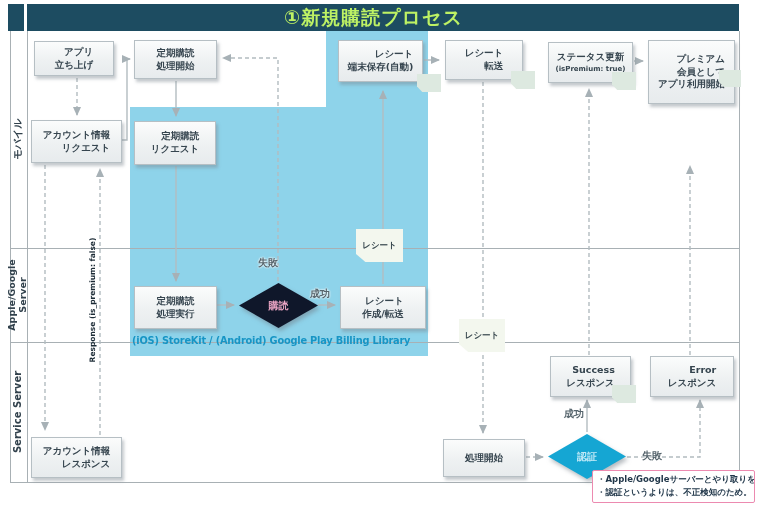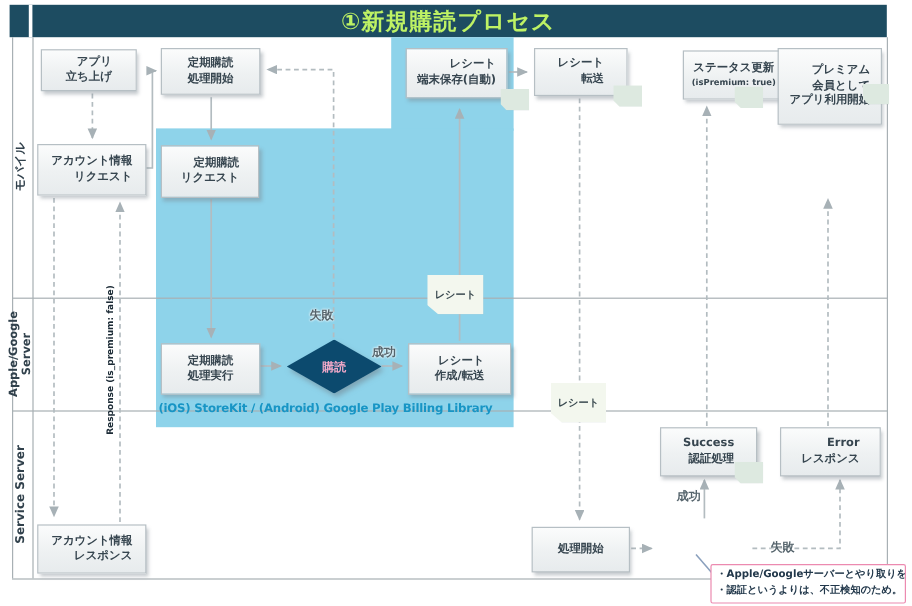--- a/index.html
+++ b/index.html
@@ -31,21 +31,21 @@
       border:1px solid #b6bfc4;box-shadow:2px 3px 3px rgba(125,135,145,.45);
       display:flex;flex-direction:column;align-items:center;justify-content:center;
       text-align:right;color:#36454f;font-weight:600;font-size:9.5px;line-height:1.32;
       white-space:pre-line;box-sizing:border-box;}
   .box .sub{font-size:7px;font-weight:bold;margin-top:1px;}
 
   
   .diamond{position:absolute;filter:drop-shadow(2px 3px 2px rgba(110,120,130,.5));}
   .diamond .shape{width:100%;height:100%;clip-path:polygon(50% 0,100% 50%,50% 100%,0 50%);
       display:flex;align-items:center;justify-content:center;font-size:10px;font-weight:bold;}
-  .d-pink .shape{background:#0c4a6e;color:#f0a8c8;}
+  .d-pink .shape{background:#0f172a;color:#f0a8c8;}
   .d-blue .shape{background:#15a6d3;color:#bde8f6;}
 
   
   .note{position:absolute;background:#f3f7ee;
       clip-path:polygon(0 0,100% 0,100% 100%,20% 100%,0 76%);
       display:flex;align-items:center;justify-content:center;
       font-size:8.5px;font-weight:600;color:#3a4a50;
       filter:drop-shadow(2px 2px 1px rgba(140,150,155,.5));}
   .noteicon{position:absolute;background:#dde9e0;
       clip-path:polygon(0 0,100% 0,100% 100%,22% 100%,0 70%);
@@ -128,21 +128,21 @@
   </svg>
 
   <div class="box" style="left:34px;top:41px;width:80px;height:35px;">アプリ
 立ち上げ</div>
   <div class="box" style="left:134px;top:40px;width:83px;height:39px;">定期購読
 処理開始</div>
   <div class="box" style="left:338px;top:40px;width:85px;height:42px;">レシート
 端末保存(自動)</div>
   <div class="box" style="left:445px;top:40px;width:78px;height:40px;">レシート
 転送</div>
-  <div class="box" style="left:569px;top:42px;width:85px;height:41px;">
+  <div class="box" style="left:548px;top:42px;width:85px;height:41px;">
     <span>ステータス更新</span>
     <span class="sub">(isPremium: true)</span>
   </div>
   <div class="box" style="left:648px;top:40px;width:87px;height:64px;">プレミアム
 会員として
 アプリ利用開始</div>
   <div class="box" style="left:31px;top:120px;width:91px;height:43px;">アカウント情報
 リクエスト</div>
   <div class="box" style="left:134px;top:121px;width:82px;height:44px;">定期購読
 リクエスト</div>
@@ -153,22 +153,27 @@
     <div class="shape">
         <span>購読</span>
       </div>
   </div>
   <div class="box" style="left:340px;top:286px;width:86px;height:43px;">レシート
 作成/転送</div>
 
   <div class="box" style="left:31px;top:437px;width:91px;height:41px;">アカウント情報
 レスポンス</div>
   <div class="box" style="left:443px;top:439px;width:82px;height:38px;">処理開始</div>
+  <div class="diamond d-blue" style="left:548px;top:434px;width:78px;height:45px;">
+    <div class="shape">
+        <span>認証</span>
+      </div>
+  </div>
   <div class="box" style="left:550px;top:356px;width:81px;height:41px;">Success
-認証処理</div>
+レスポンス</div>
   <div class="box" style="left:650px;top:356px;width:84px;height:41px;">Error
 レスポンス</div>
 
   <div class="note" style="left:356px;top:229px;width:47px;height:33px;">レシート</div>
   <div class="note" style="left:459px;top:319px;width:46px;height:33px;">レシート</div>
 
   <div class="noteicon" style="left:417px;top:74px;width:24px;height:18px;"></div>
   <div class="noteicon" style="left:511px;top:71px;width:24px;height:18px;"></div>
   <div class="noteicon" style="left:612px;top:72px;width:24px;height:18px;"></div>
   <div class="noteicon" style="left:719px;top:70px;width:22px;height:17px;"></div>

